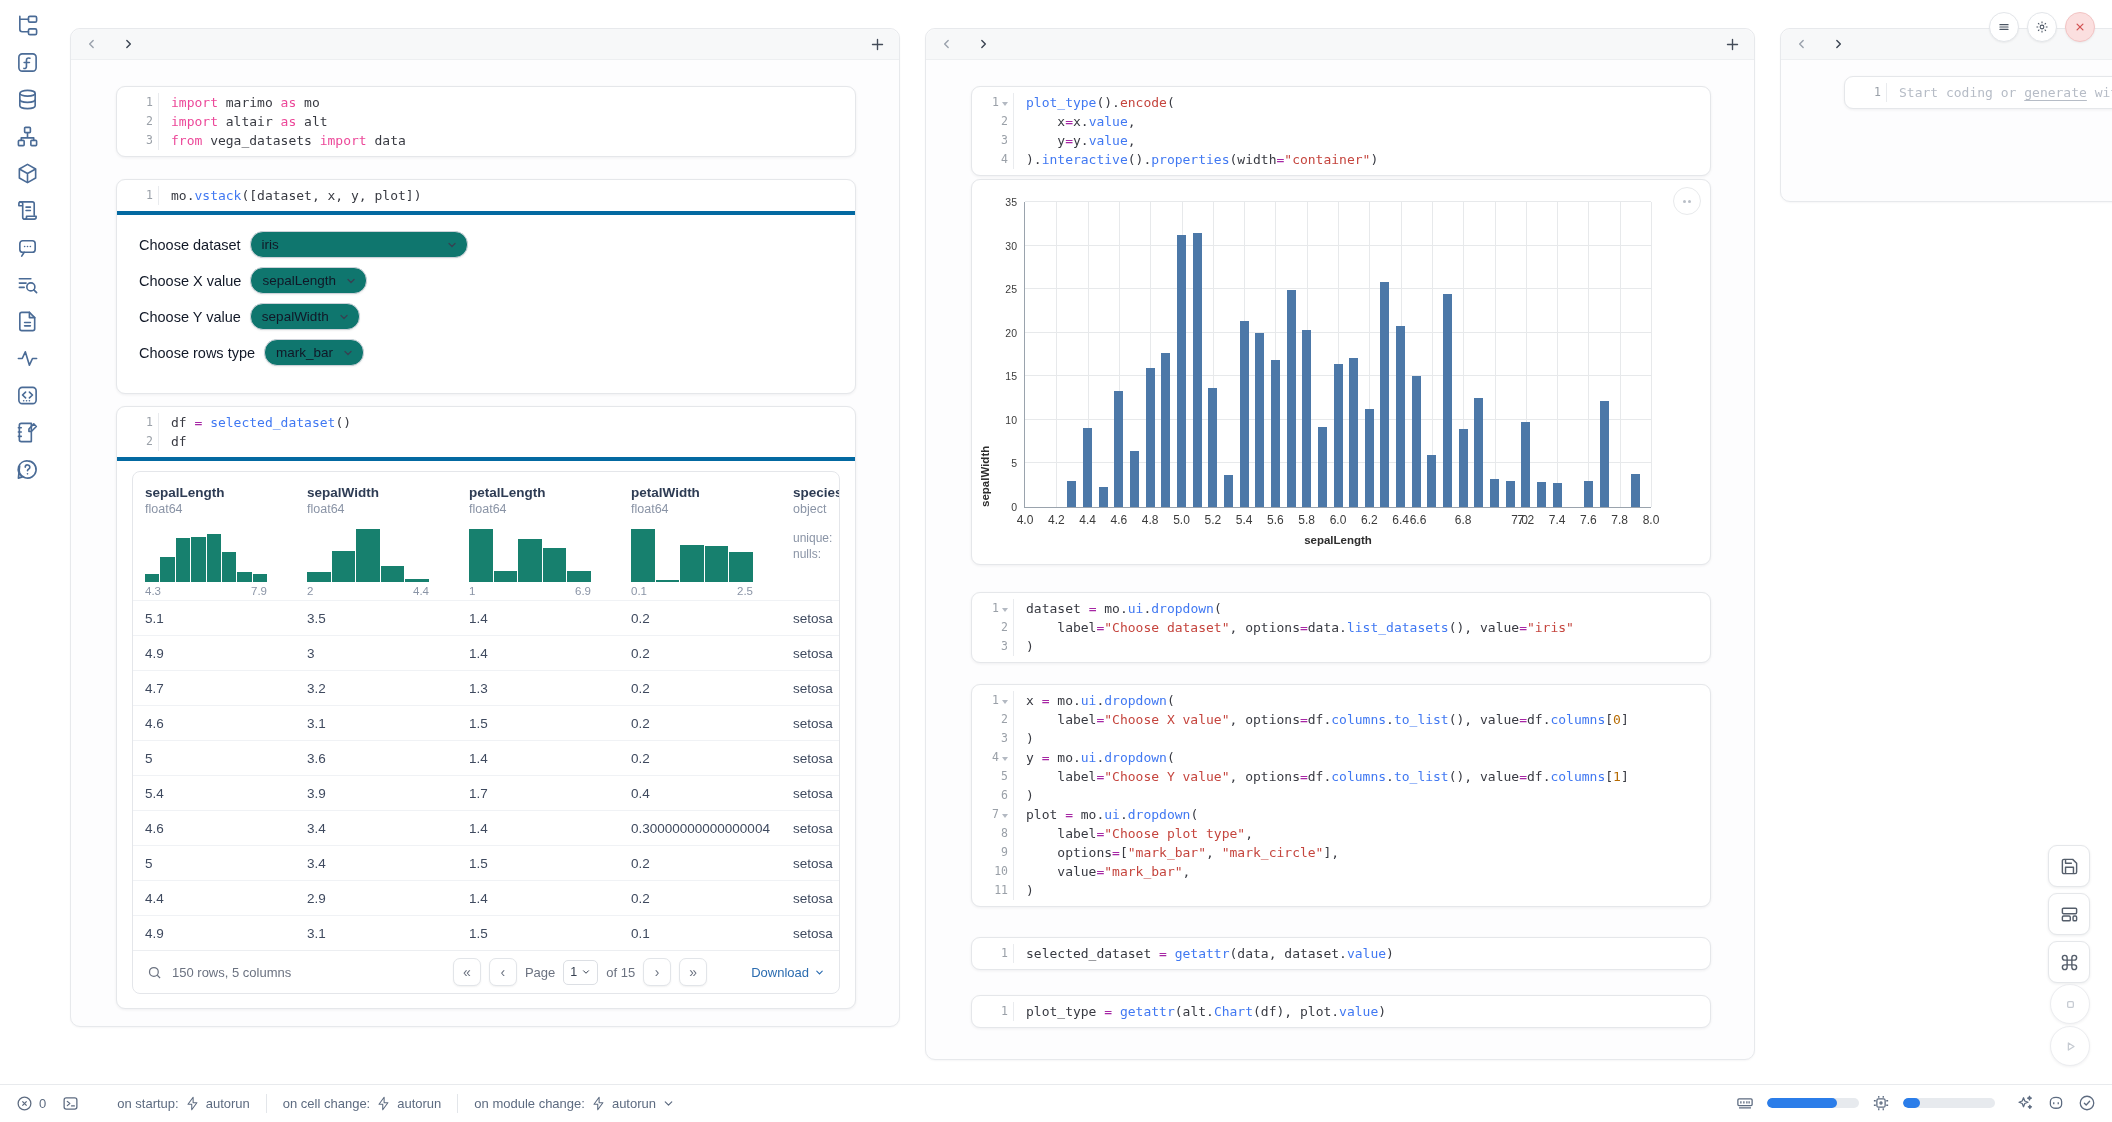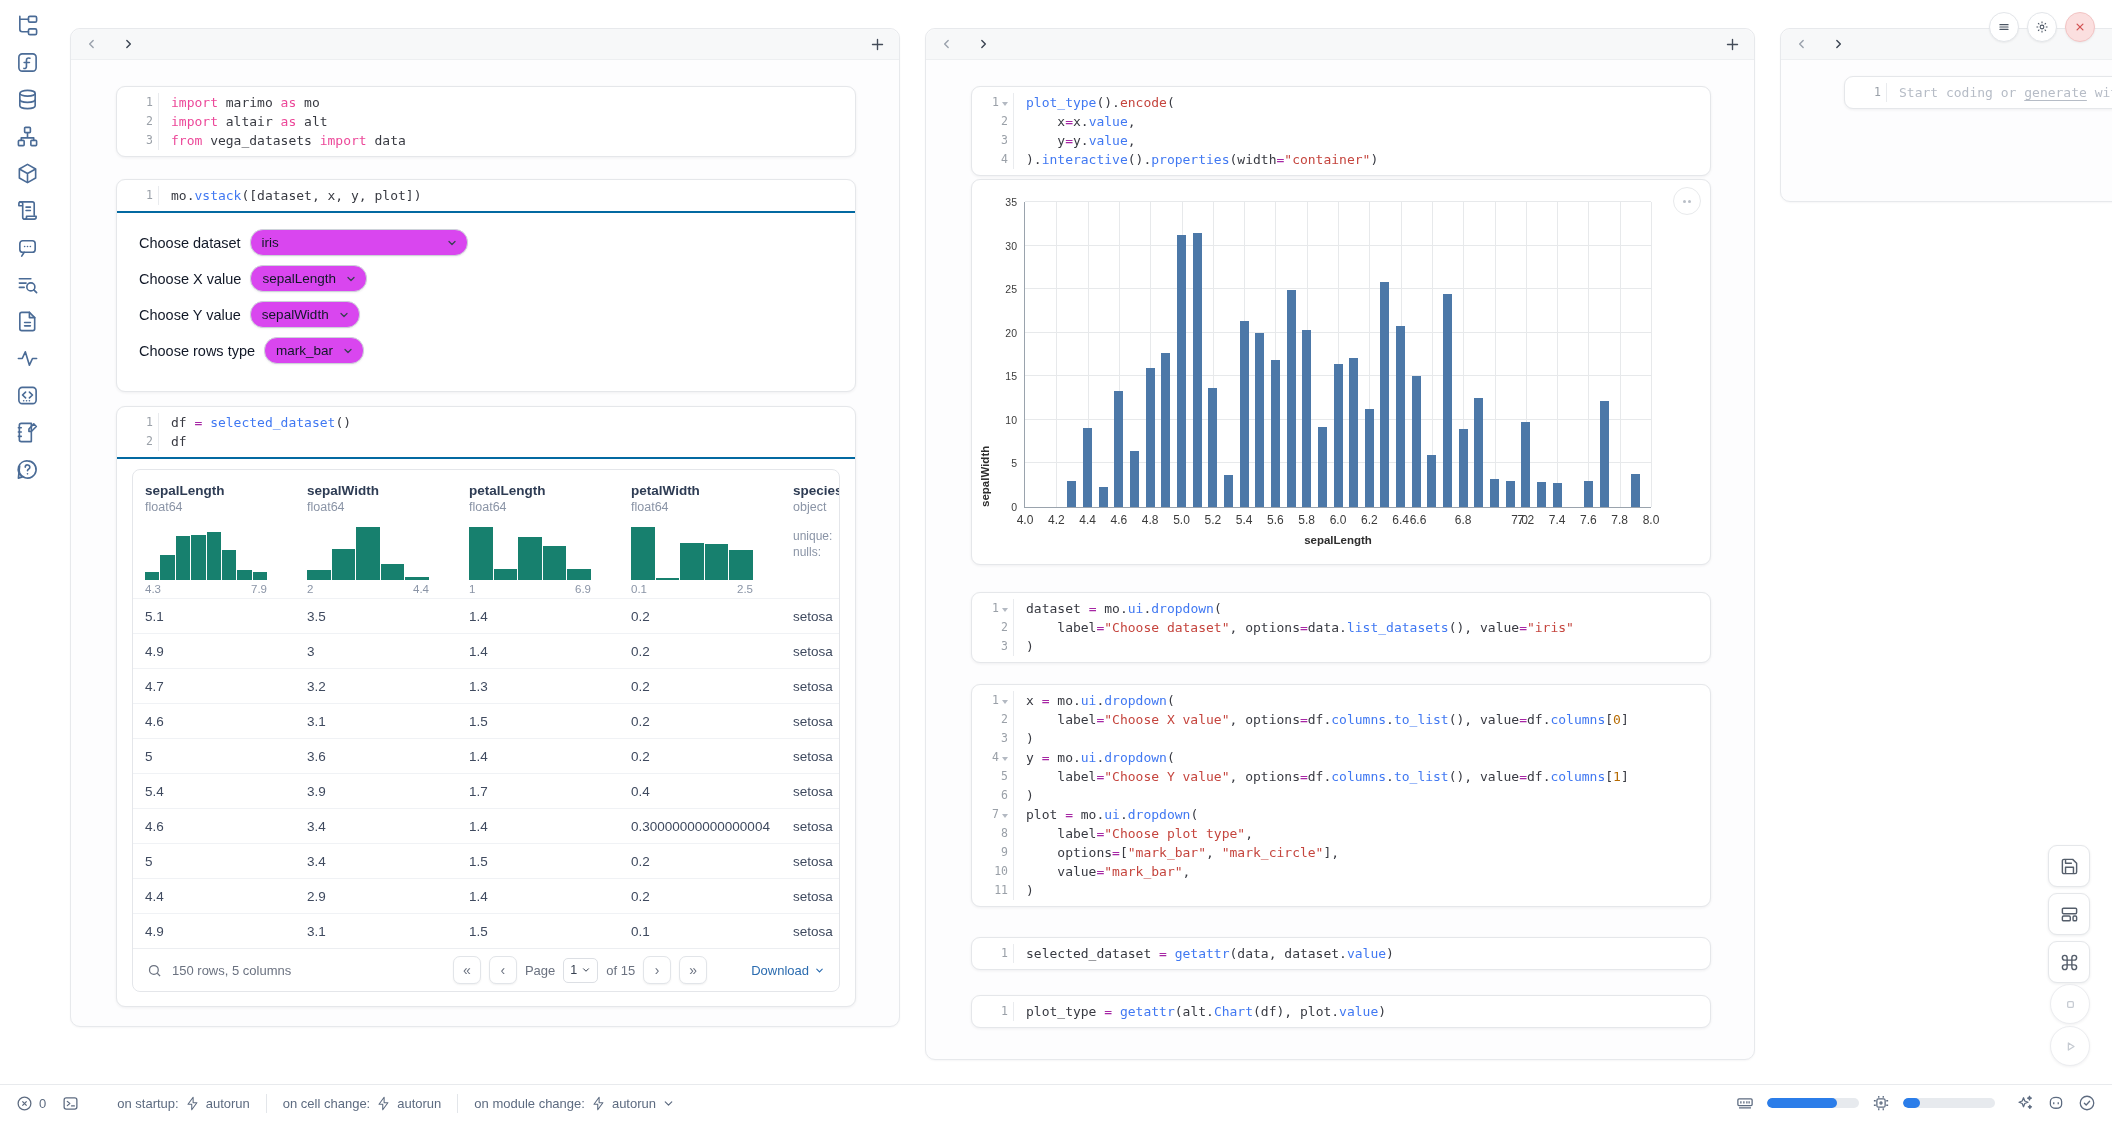--- a/index.html
+++ b/index.html
@@ -31,28 +31,28 @@
         box-shadow:0 1px 3px rgba(16,24,40,.06);overflow:hidden;}
   .code-block{padding:6px 0;}
   .code-line{display:flex;line-height:19px;font-family:"DejaVu Sans Mono",monospace;font-size:13px;}
   .gutter{width:36px;flex:none;display:flex;justify-content:flex-end;align-items:center;gap:3px;
           padding-right:5px;color:#9aa0a8;font-size:11.5px;}
   .fold{width:0;height:0;border-left:3.5px solid transparent;border-right:3.5px solid transparent;
         border-top:4.5px solid #b3b9c2;margin-top:2px;}
   .code-text{border-left:1px solid #e9ebee;padding-left:12px;white-space:pre;}
   .tk-k{color:#ec4899}.tk-f{color:#4078F2}.tk-s{color:#C5453E}.tk-o{color:#A626A4}
   .tk-n{color:#B76B01}.tk-t{color:#383A42}
-  .cell-output{border-top:2px solid #0369a1;}
+  .cell-output{border-top:4px solid #0369a1;}
 
   
   .ctl-wrap{padding:16px 22px 18px;}
   .ctl-row{display:flex;align-items:center;gap:9px;margin-bottom:9px;height:27px;}
   .ctl-label{font-size:14.5px;color:#111827;}
   .select{display:inline-flex;align-items:center;justify-content:space-between;height:27px;box-sizing:border-box;
-          border:1px solid #cdd2d9;border-radius:13px;background:#d946ef;box-shadow:0 1px 2px rgba(0,0,0,.06);
+          border:1px solid #cdd2d9;border-radius:13px;background:#0f766e;box-shadow:0 1px 2px rgba(0,0,0,.06);
           padding:0 9px 0 11px;font-size:13.5px;color:#111827;gap:9px;cursor:pointer;}
   .select svg{width:12px;height:12px;color:#374151;}
 
   
   .table-card{position:relative;margin:10px 15px 14px;width:708px;border:1px solid #e4e6ea;border-radius:8px;
               overflow:hidden;box-sizing:border-box;}
   .t-scroll{width:830px;overflow:hidden;}
   .t-head{display:flex;padding-top:13px;height:115px;}
   .t-col{width:162px;flex:none;padding-left:12px;box-sizing:border-box;}
   .t-name{font-size:13.5px;font-weight:bold;color:#2e3c54;}

